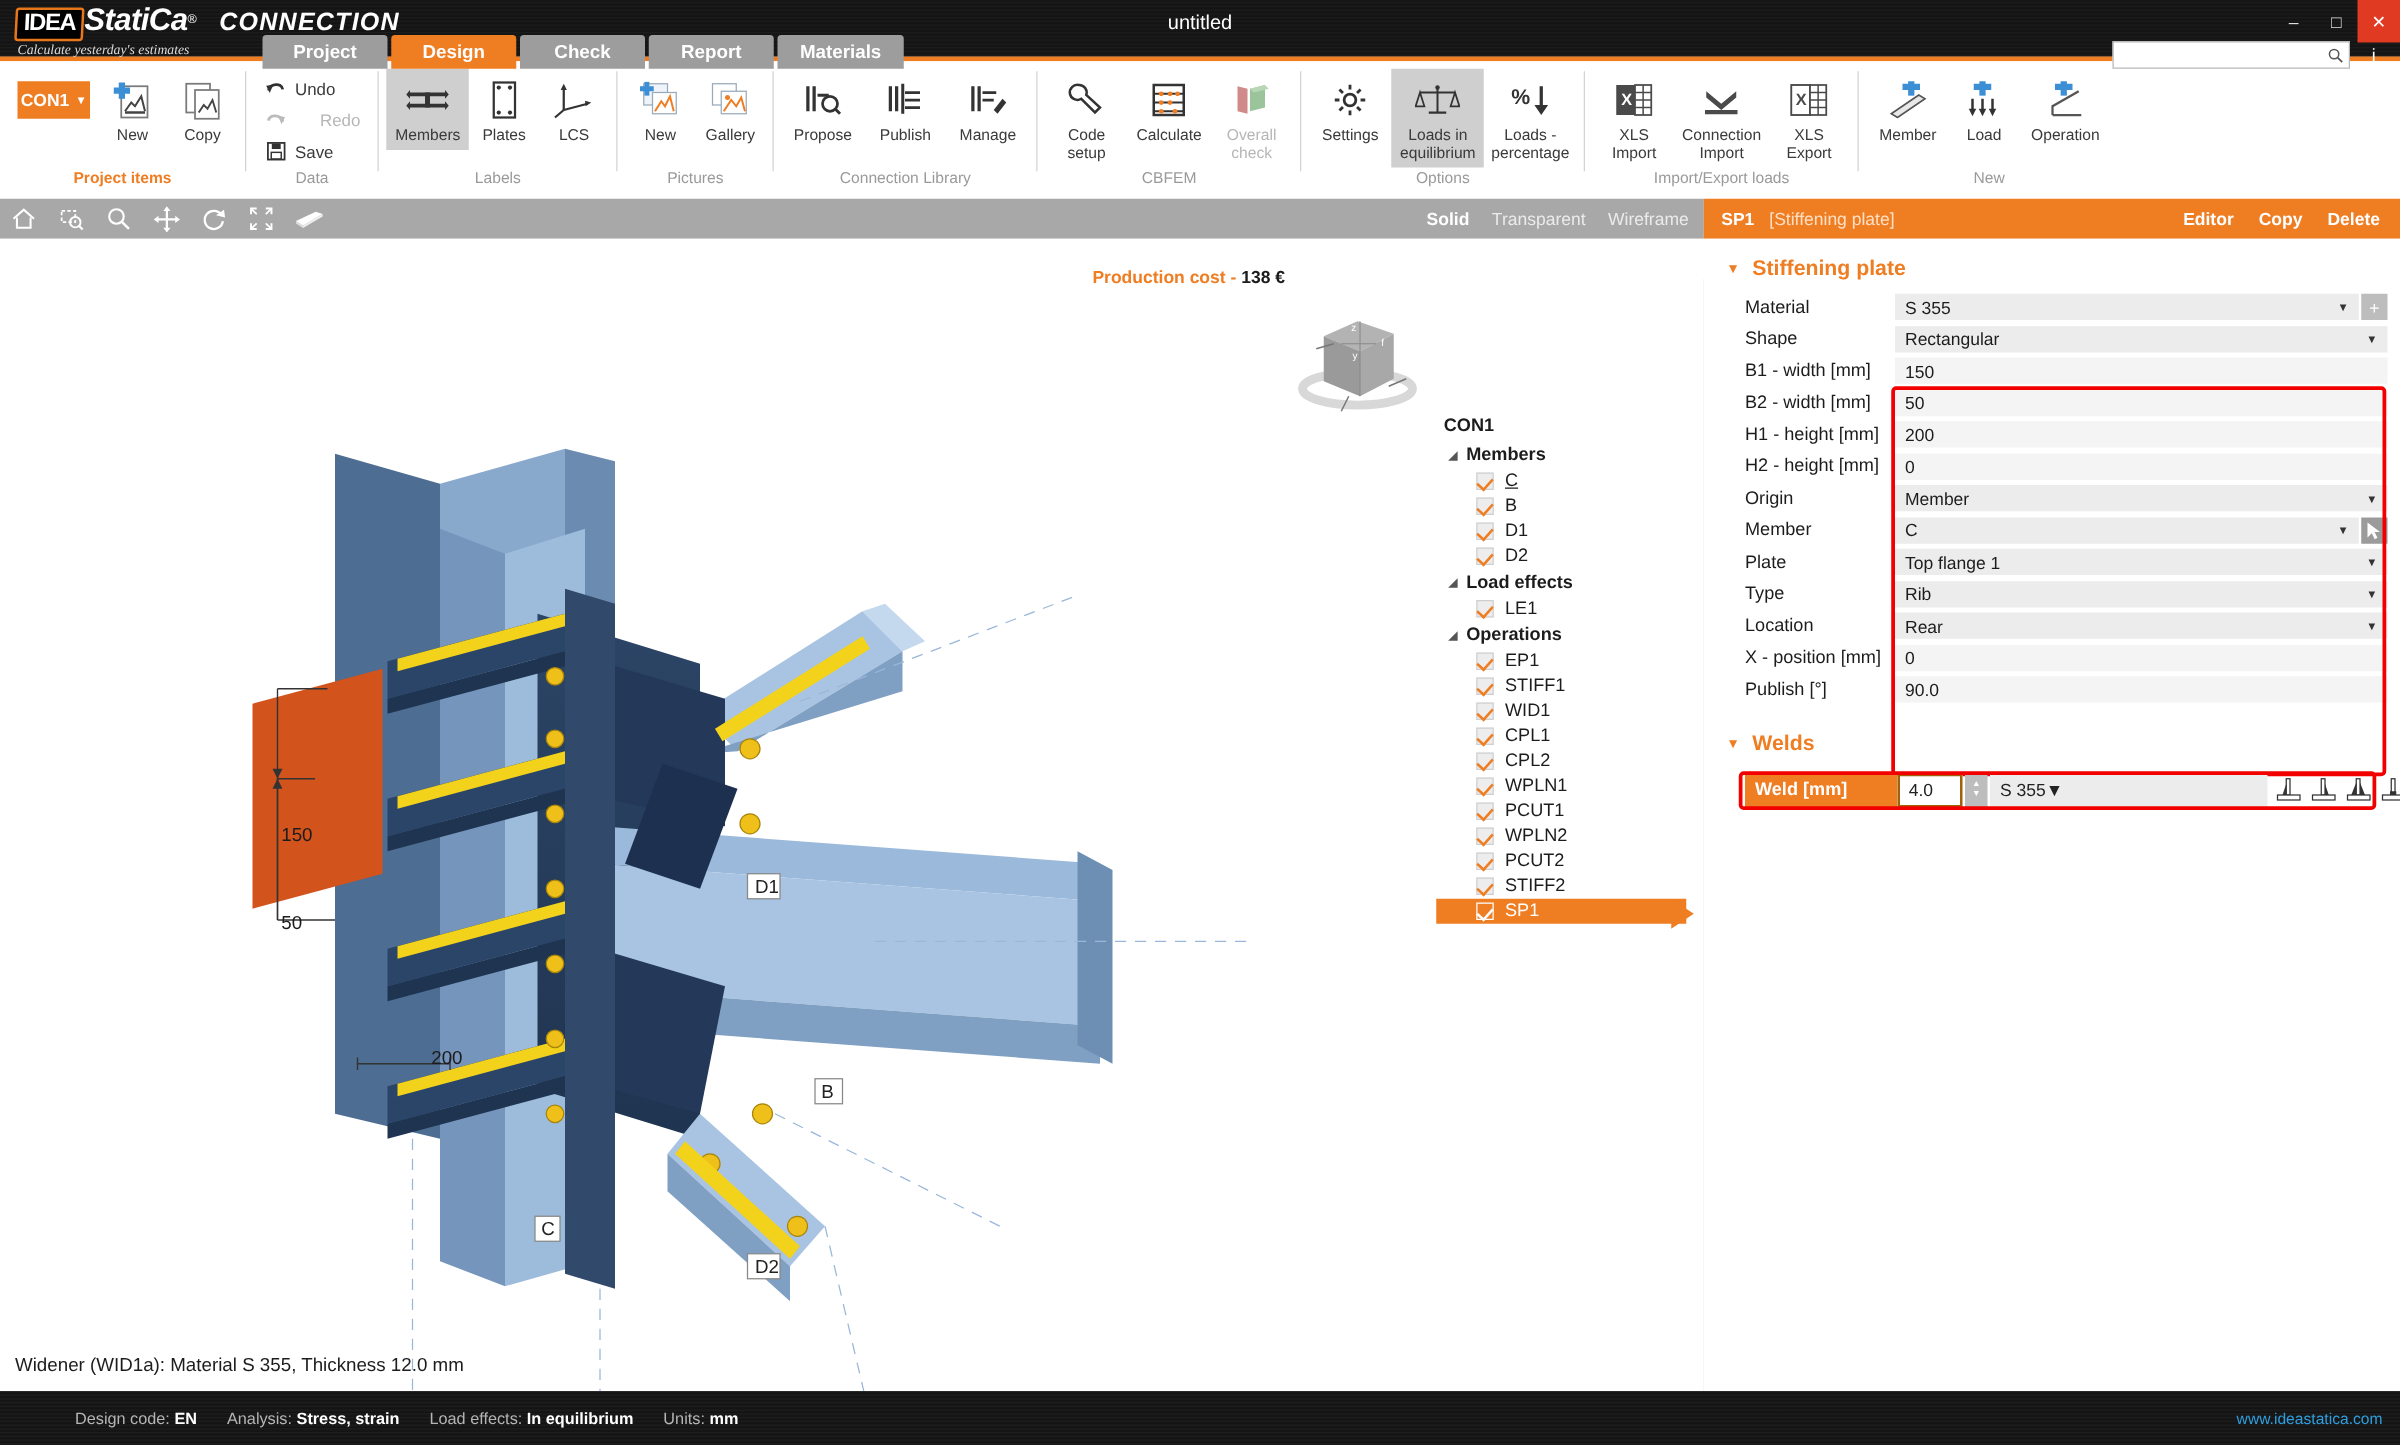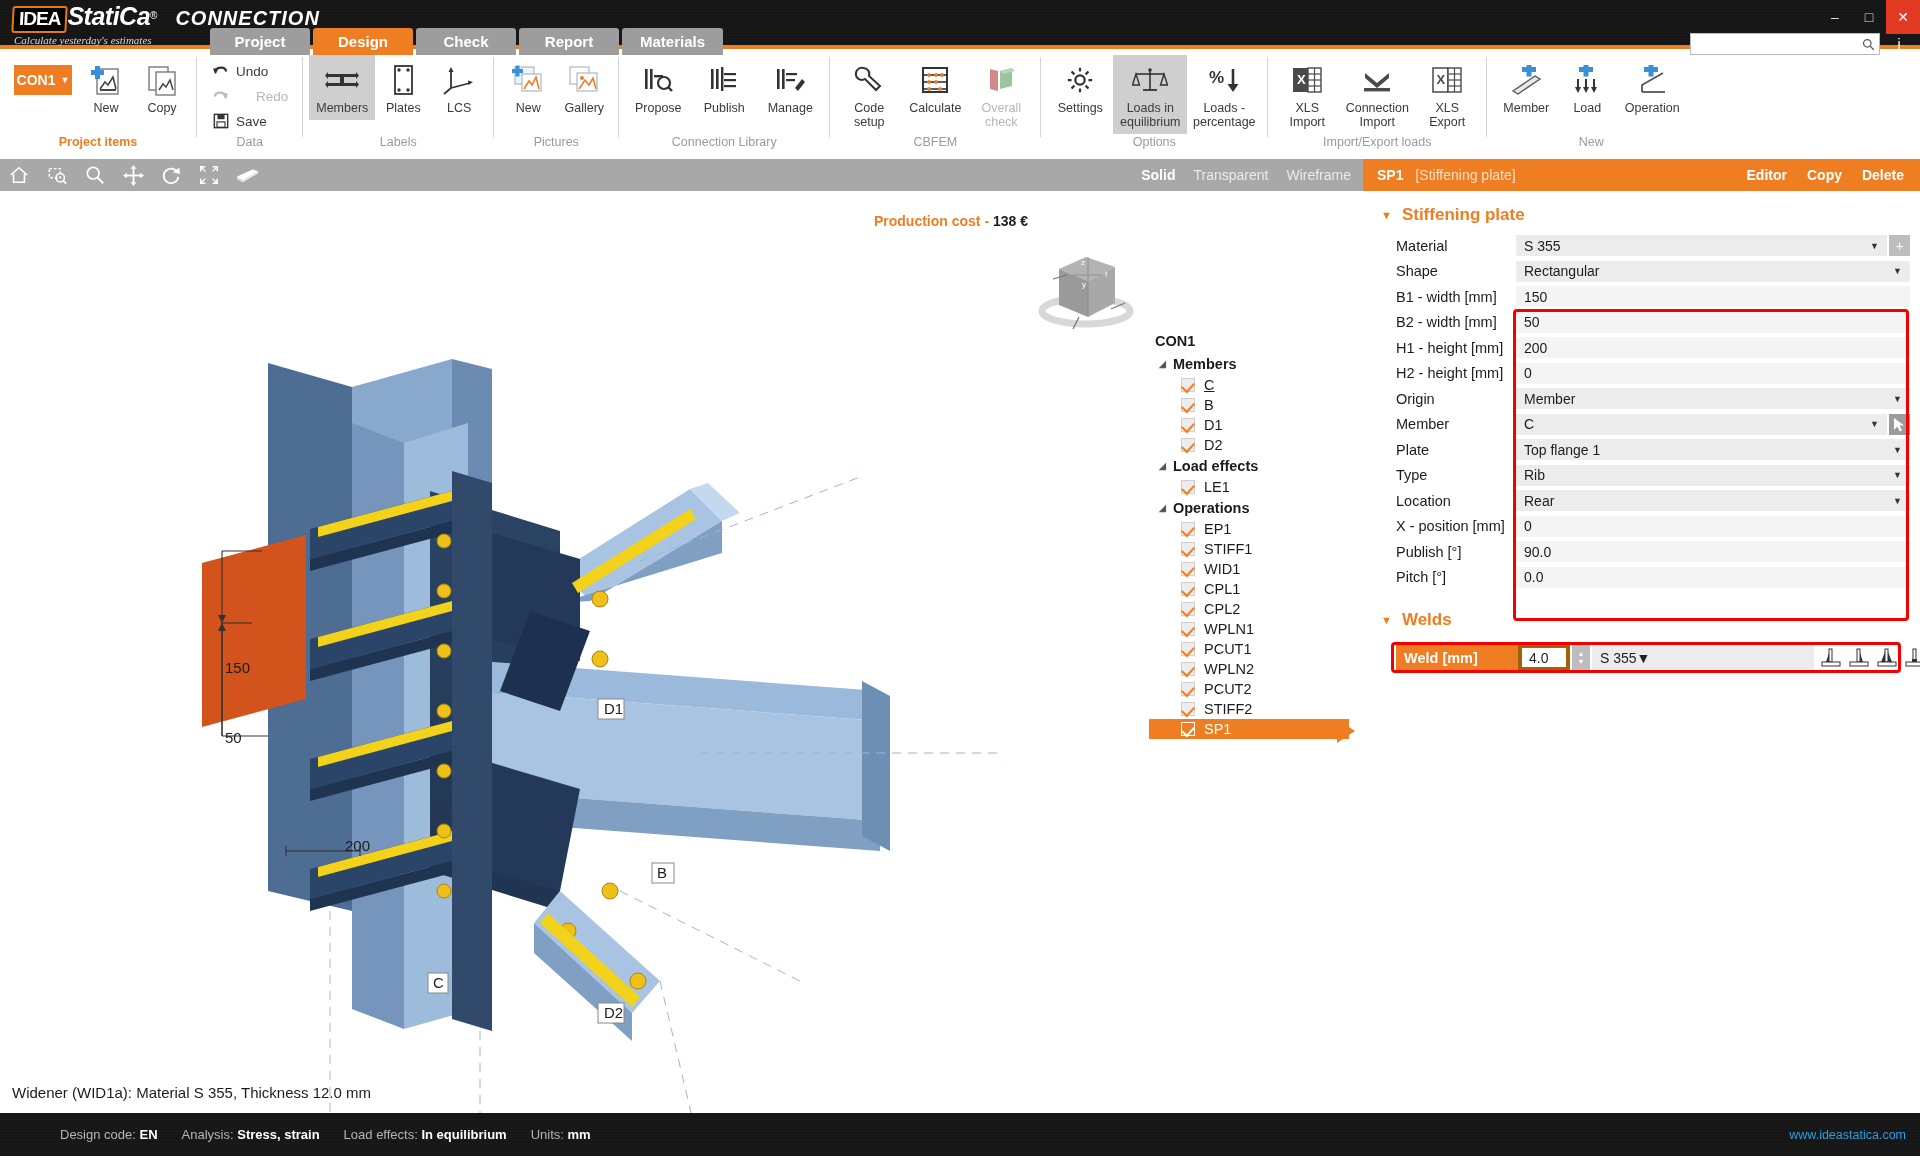--- a/index.html
+++ b/index.html
@@ -176,21 +176,21 @@
   .redbox {
     position:absolute; border:3px solid #f20000; border-radius:4px; pointer-events:none;
   }
 
   
   .weldrow { display:flex; align-items:center; margin:6px 0 0 33px; width:560px; height:27px; }
   .weldlab {
     width:122px; height:27px; background:#ef7d22; color:#fff; font-size:14.5px; font-weight:bold;
     display:flex; align-items:center; padding-left:8px; flex:0 0 122px;
   }
-  .weldval { width:52px; height:27px; background:#fff; border:4px solid #a16207; display:flex;
+  .weldval { width:52px; height:27px; background:#fff; border:2px solid #a16207; display:flex;
              align-items:center; padding-left:7px; font-size:14px; flex:0 0 52px;}
   .weldmat { flex:1; height:27px; background:#ececec; display:flex; align-items:center;
              padding:0 8px; font-size:14px; position:relative; margin-left:2px;}
   .wicons { display:flex; gap:2px; margin-left:4px; }
   .wic { width:26px; height:25px; display:flex; align-items:center; justify-content:center; }
   .wic.sel { background:#ef7d22; }
 
   
   .bottombar {
     height:43px; width:1920px; background:#161616;
@@ -209,20 +209,21 @@
 
 <div class="titlebar">
   <div class="brand">
     <div class="brand-row">
       <span><span class="logo-box">IDEA</span><span class="logo-text">StatiCa</span><span class="logo-sup">®</span></span>
       <span class="logo-conn">CONNECTION</span>
     </div>
     <div class="tagline">Calculate yesterday's estimates</div>
   </div>
 
+  <div class="doc-title">untitled</div>
 
   <div class="wctrls">
     <div class="wbtn">–</div>
     <div class="wbtn">□</div>
     <div class="wbtn close">✕</div>
   </div>
 
   <div class="tabsrow">
     <div class="tab">Project</div>
     <div class="tab active">Design</div>
@@ -1090,28 +1091,20 @@
 
     <div class="row">
       <div class="lab">Publish [°]</div>
       <div class="fieldwrap">
           <div class="fld white">
             <span>90.0</span>
           </div>
         </div>
     </div>
 
-    <div class="row">
-      <div class="lab">Pitch [°]</div>
-      <div class="fieldwrap">
-          <div class="fld white">
-            <span>0.0</span>
-          </div>
-        </div>
-    </div>
 
     <div class="redbox" style="left:150px; top:118px; width:396px; height:312px;"></div>
 
     <div class="sect-hdr" style="margin-top:14px;">
       <span class="tri">▼</span>
       <span class="t">Welds</span>
     </div>
 
     <div style="position:relative;">
       <div class="weldrow">

